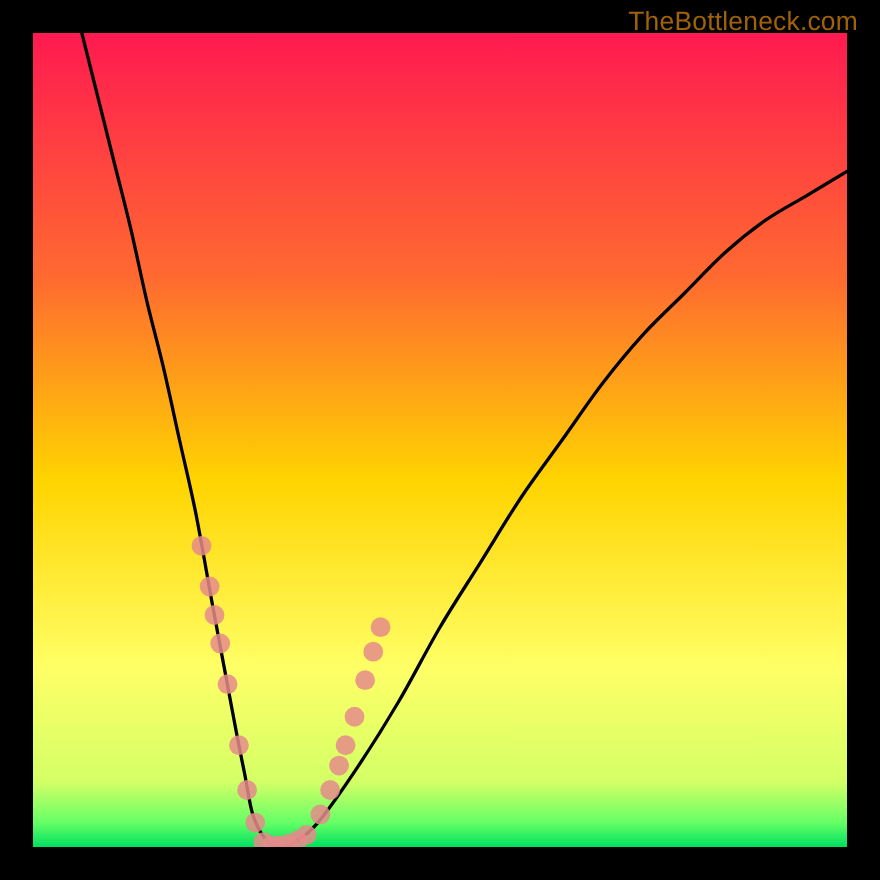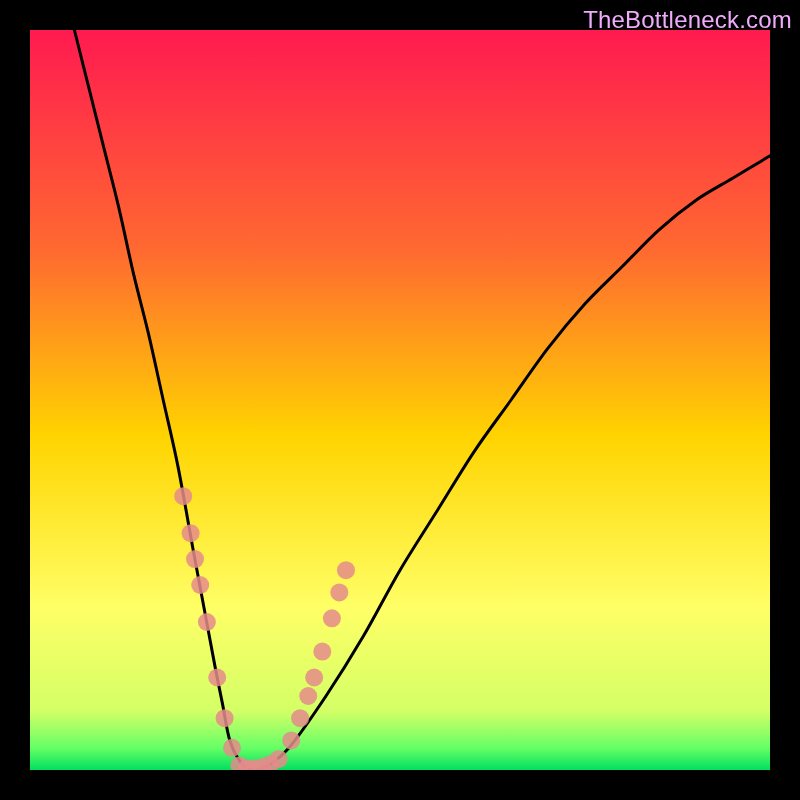--- a/index.html
+++ b/index.html
@@ -19,22 +19,22 @@
   .plot-area {
     position: absolute;
     left: 30px;
     top: 30px;
     width: 740px;
     height: 740px;
   }
   .watermark {
     position: absolute;
     top: 6px;
-    right: 8px;
-    color: #f0abfc;
+    right: 20px;
+    color: #a16207;
     font-size: 24px;
     font-weight: 500;
     font-family: Arial, sans-serif;
     letter-spacing: 0.2px;
   }
 </style>
 </head>
 <body>
 
 <div class="outer">

